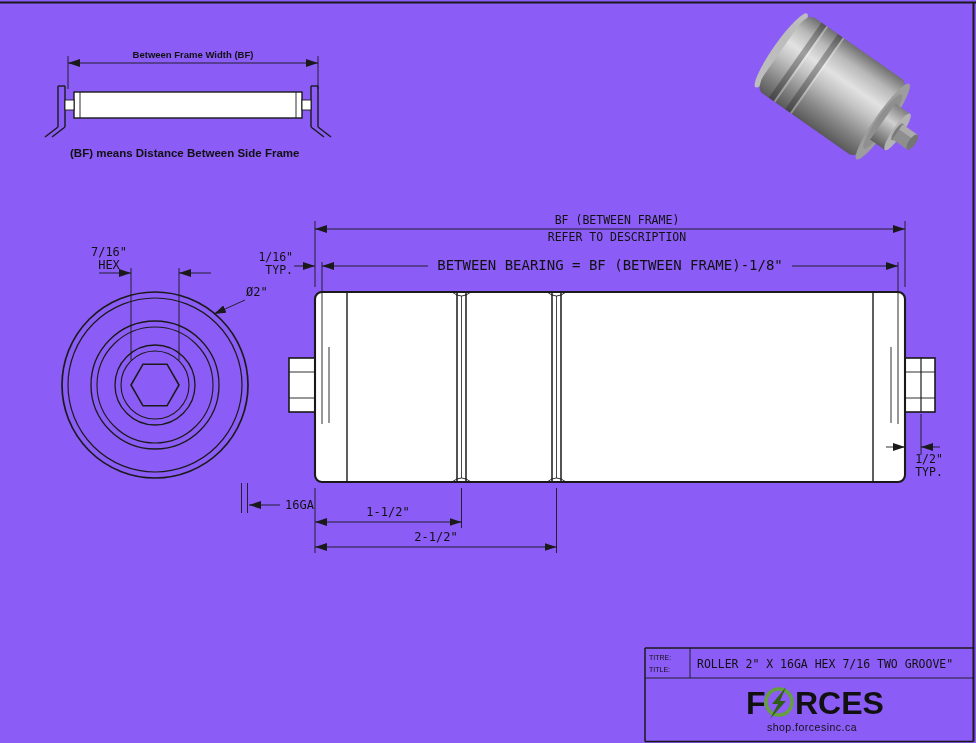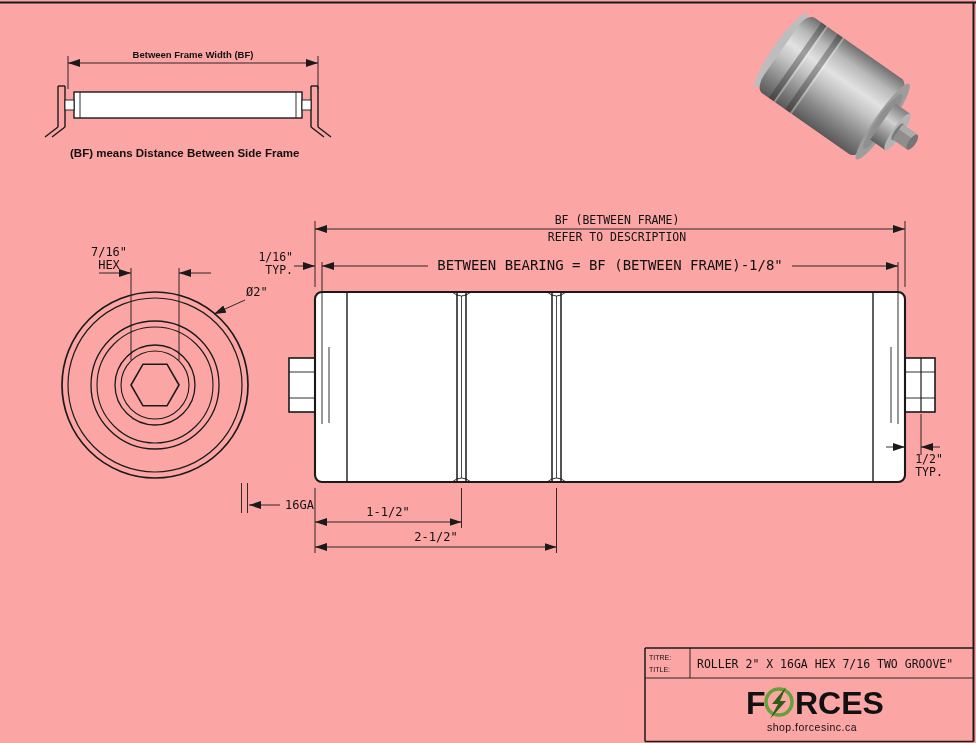--- a/index.html
+++ b/index.html
@@ -1,16 +1,16 @@
 <!DOCTYPE html>
 <html><head>
 <meta charset="utf-8">
 <style>
   html,body{margin:0;padding:0;background:#fff;}
-  #page{position:relative;width:976px;height:743px;background:#fca5a5;overflow:hidden;}
+  #page{position:relative;width:976px;height:743px;background:#8b5cf6;overflow:hidden;}
   svg{position:absolute;inset:0;}
   .cad{font-family:"DejaVu Sans Mono","Liberation Mono",monospace;fill:#111;}
   .sans{font-family:"Liberation Sans","DejaVu Sans",sans-serif;fill:#111;}
   .b{font-weight:bold;}
   .ln{stroke:#1a1a1a;fill:none;}
   .thin{stroke-width:0.9;}
   .med{stroke-width:1.4;}
   .obj{stroke-width:2.1;}
   .wt{fill:#ffffff;}
 </style>

